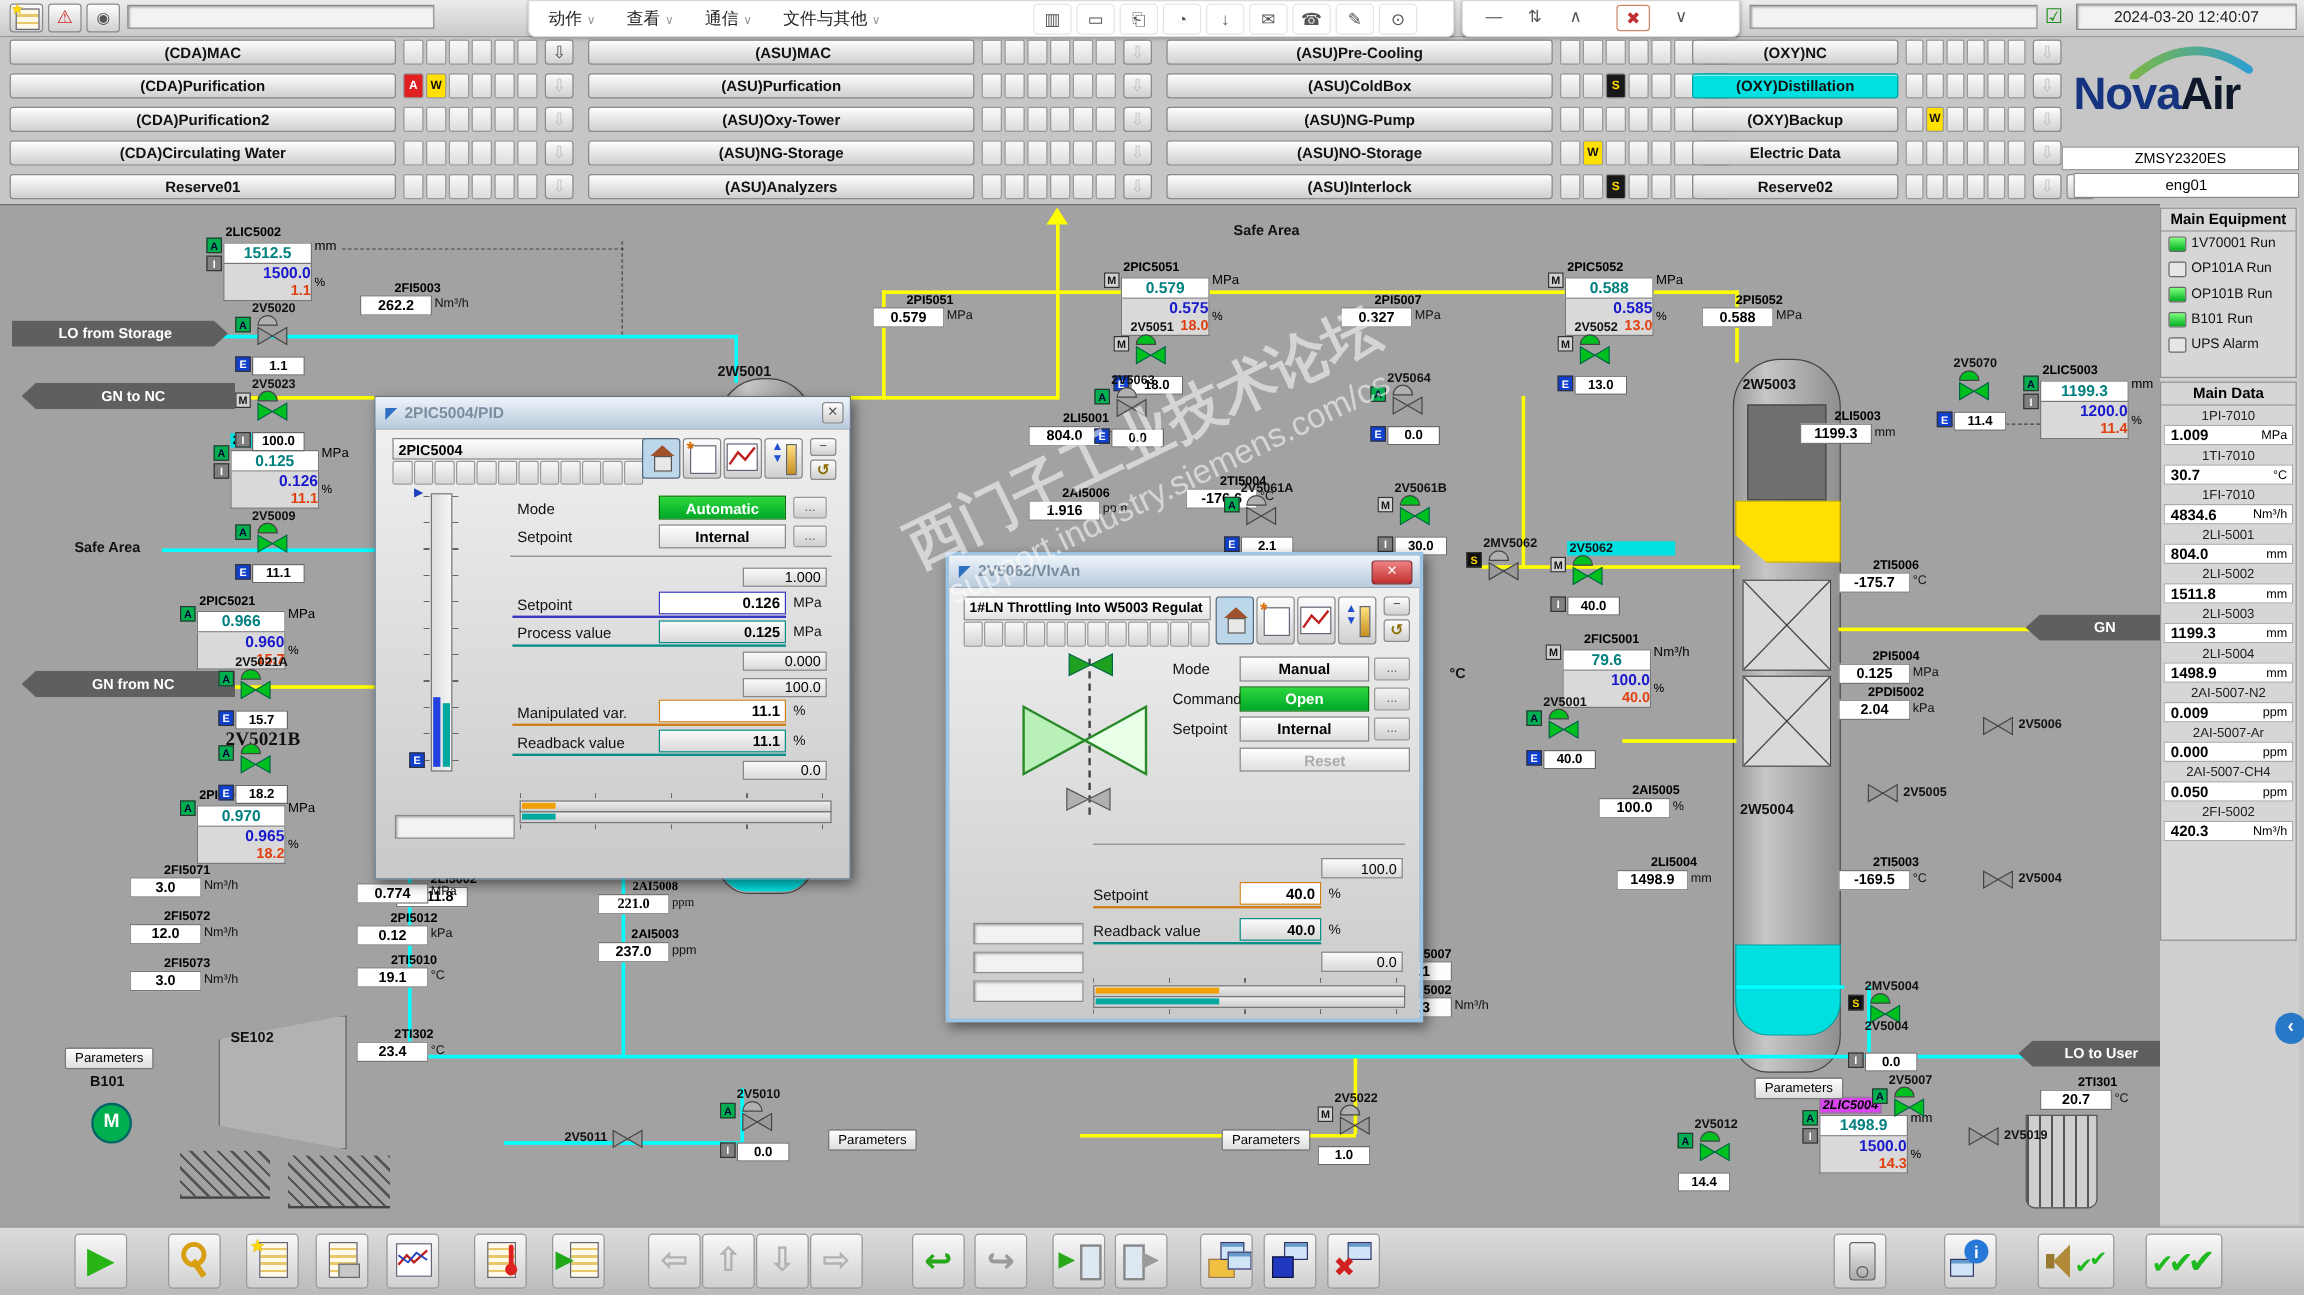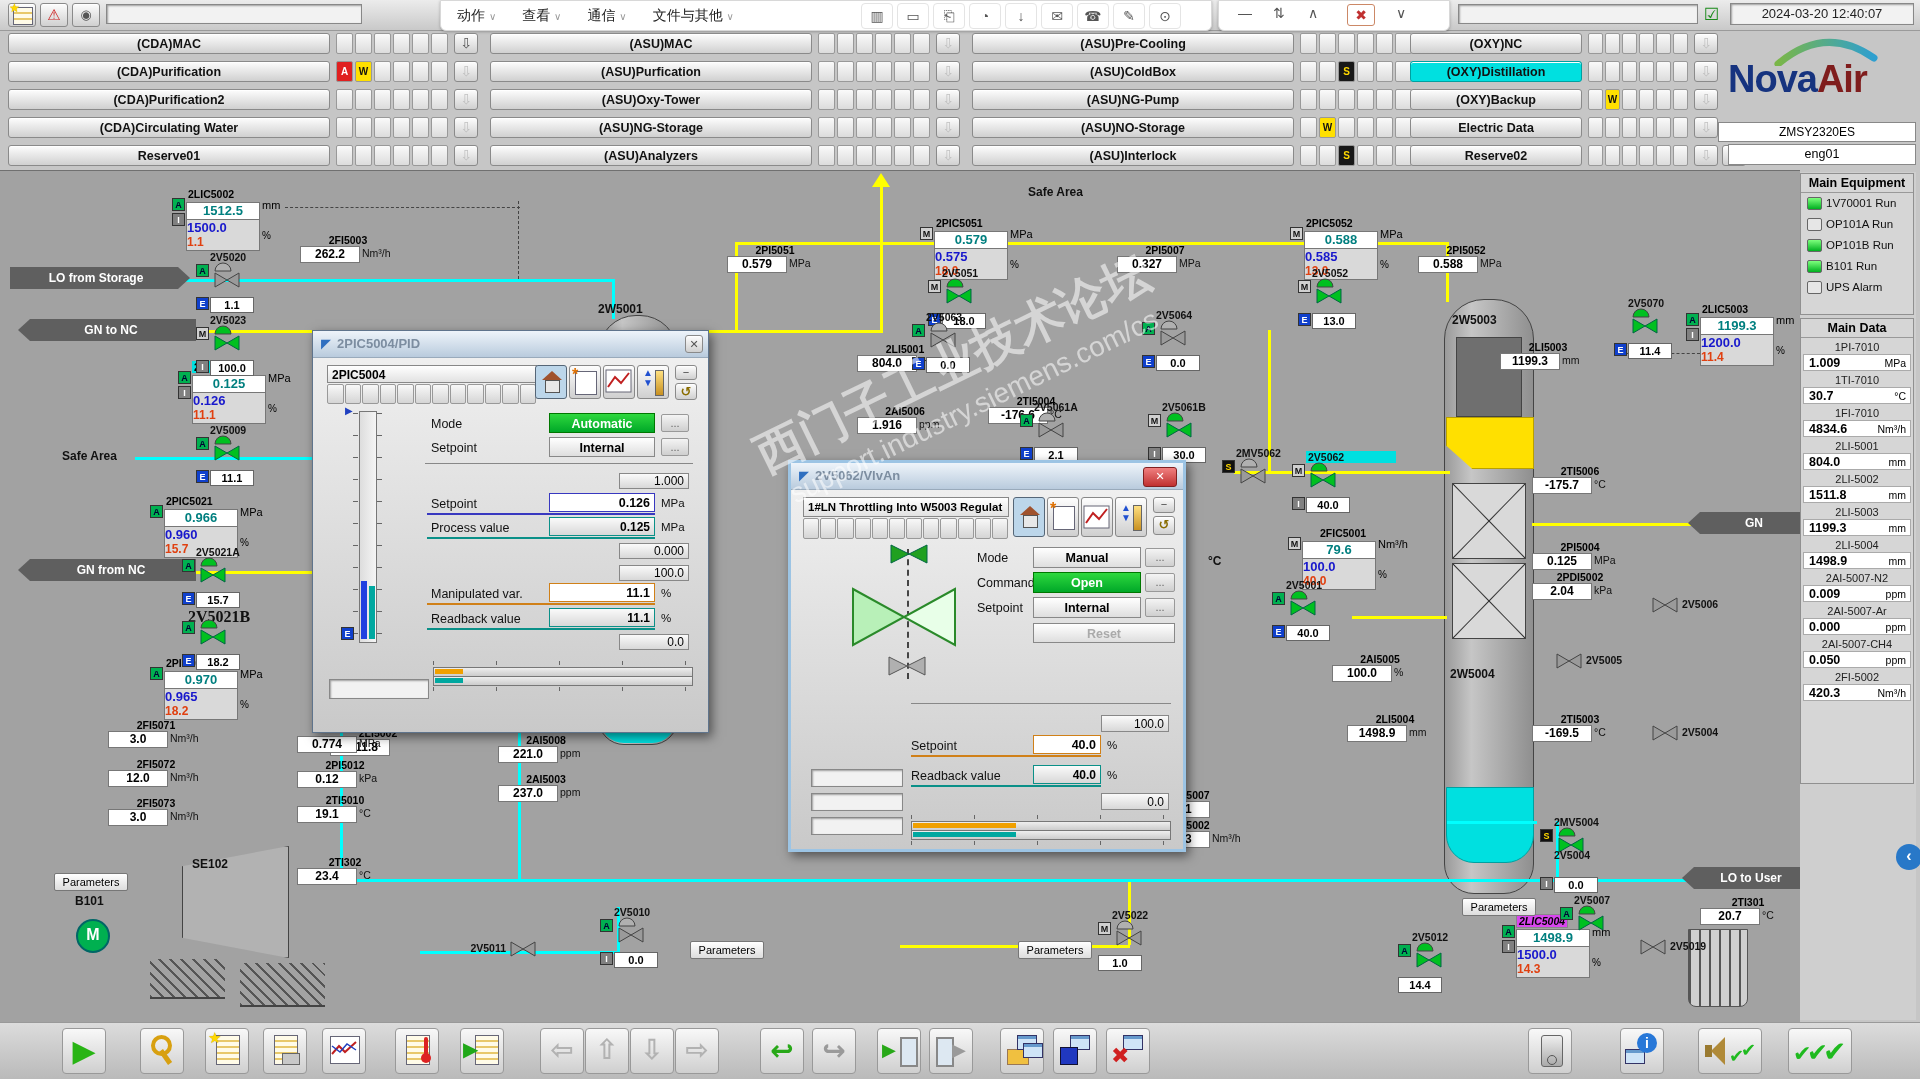--- a/index.html
+++ b/index.html
@@ -41,21 +41,21 @@
   .dtext{position:absolute;font-size:12px;font-weight:bold;color:#111;white-space:nowrap;}
   .ro{position:absolute;width:96px;}
   .rolbl{font-size:10.5px;font-weight:bold;text-align:center;white-space:nowrap;}
   .robox{background:#fff;border:1px solid #777;width:58px;height:15px;font-size:12px;font-weight:bold;text-align:center;line-height:15px;}
   .rounit{position:absolute;left:62px;top:13px;font-size:10.5px;color:#111;white-space:nowrap;}
   .ctrl{position:absolute;width:120px;}
   .ctrl .ttl{font-size:10.5px;font-weight:bold;white-space:nowrap;padding:0 2px;display:inline-block;}
   .ctrl .ttl.hl{background:#00e0e0;} .ctrl .ttl.bx{background:#d946ef;border:1px solid #888;font-style:italic;}
   .cbox1{background:#fff;border:1px solid #777;width:72px;height:16px;color:#007f7f;font-size:13px;font-weight:bold;
     text-align:center;line-height:16px;}
-  .cbox2{background:#d9d9d9;border:1px solid #777;border-top:none;width:72px;height:30px;text-align:left;}
+  .cbox2{background:#d9d9d9;border:1px solid #777;border-top:none;width:72px;height:30px;text-align:right;}
   .cbox2 .b{color:#1818cc;font-size:13px;font-weight:bold;line-height:15px;}
   .cbox2 .r{color:#e04010;font-size:12px;font-weight:bold;line-height:14px;}
   .badge{position:absolute;width:13px;height:13px;font-size:9px;font-weight:bold;text-align:center;line-height:13px;
     border:1px solid #333;box-sizing:border-box;}
   .bA{background:#00b050;color:#003;} .bM{background:#d0d0d0;color:#111;} .bS{background:#111;color:#ffd800;}
   .bE{background:#1040cc;color:#fff;} .bI{background:#808080;color:#fff;}
   .vbox{background:#fff;border:1px solid #666;height:14px;font-size:11px;font-weight:bold;text-align:center;line-height:14px;}
   .pbtn{position:absolute;background:linear-gradient(#fff,#ddd);border:1px solid #777;font-size:11px;text-align:center;
     height:16px;line-height:16px;border-radius:2px;cursor:pointer;}
   .vessel{position:absolute;background:linear-gradient(90deg,#9a9a9a,#c6c6c6 30%,#8f8f8f);border:1px solid #444;box-sizing:border-box;}
@@ -323,21 +323,21 @@
   <svg class="abs" style="left:52px;top:0" width="120" height="34" viewBox="0 0 120 34">
     <defs>
         <linearGradient id="arc" x1="0" y1="0" x2="1" y2="0">
       <stop offset="0" stop-color="#7ab648"></stop>
           <stop offset="1" stop-color="#2e9fd0"></stop>
         </linearGradient>
       </defs>
     <path d="M8 32 Q55 -8 104 26" fill="none" stroke="url(#arc)" stroke-width="7" stroke-linecap="round"></path>
   </svg>
   <div class="abs" style="left:10px;top:26px;font-size:38px;font-weight:bold;letter-spacing:-1px">
-    <span style="color:#16337f">Nova</span><span style="color:#7f1d1d">Air</span>
+    <span style="color:#16337f">Nova</span><span style="color:#0f172a">Air</span>
   </div>
 </div>
 <div class="abs" style="left:1718px;top:122px;width:196px;height:18px;background:#fff;border:1px solid #888;font-size:12px;text-align:center;line-height:18px">ZMSY2320ES</div>
 <div class="abs" style="left:1728px;top:144px;width:186px;height:19px;background:#fff;border:1px solid #888;font-size:12.5px;text-align:center;line-height:19px">eng01</div>
 
 <div id="diagram" class="abs">
 
   <div class="vessel" style="left:1444px;top:128px;width:90px;height:595px;border-radius:40px 40px 30px 30px"></div>
   <div class="abs" style="left:1456px;top:166px;width:64px;height:78px;background:#6f6f6f;border:1px solid #444"></div>
   <div class="abs" style="left:1446px;top:246px;width:86px;height:50px;background:#ffe000;border:1px solid #b8a000;clip-path:polygon(0 0,100% 0,100% 100%,30% 100%,0 55%)"></div>
@@ -477,21 +477,21 @@
       <div class="ro" style="left: 330px; top: 514px;">
         <div class="rolbl">2FI5001</div>
         <div class="robox">79.6</div>
         <div class="rounit" style="top: 13px;"></div>
       </div>
       <div class="ro" style="left: 330px; top: 556px;">
         <div class="rolbl">2LI5002</div>
         <div class="robox">1511.8</div>
         <div class="rounit" style="top: 13px;"></div>
       </div>
-      <div class="ro" style="left: 498px; top: 563px;">
+      <div class="ro" style="left: 498px; top: 563px; font-family: Liberation Serif, serif;">
         <div class="rolbl">2AI5008</div>
         <div class="robox">221.0</div>
         <div class="rounit" style="top: 13px;">ppm</div>
       </div>
       <div class="ro" style="left: 498px; top: 602px;">
         <div class="rolbl">2AI5003</div>
         <div class="robox">237.0</div>
         <div class="rounit" style="top: 13px;">ppm</div>
       </div>
       <div class="ro" style="left: 108px; top: 548px;">

